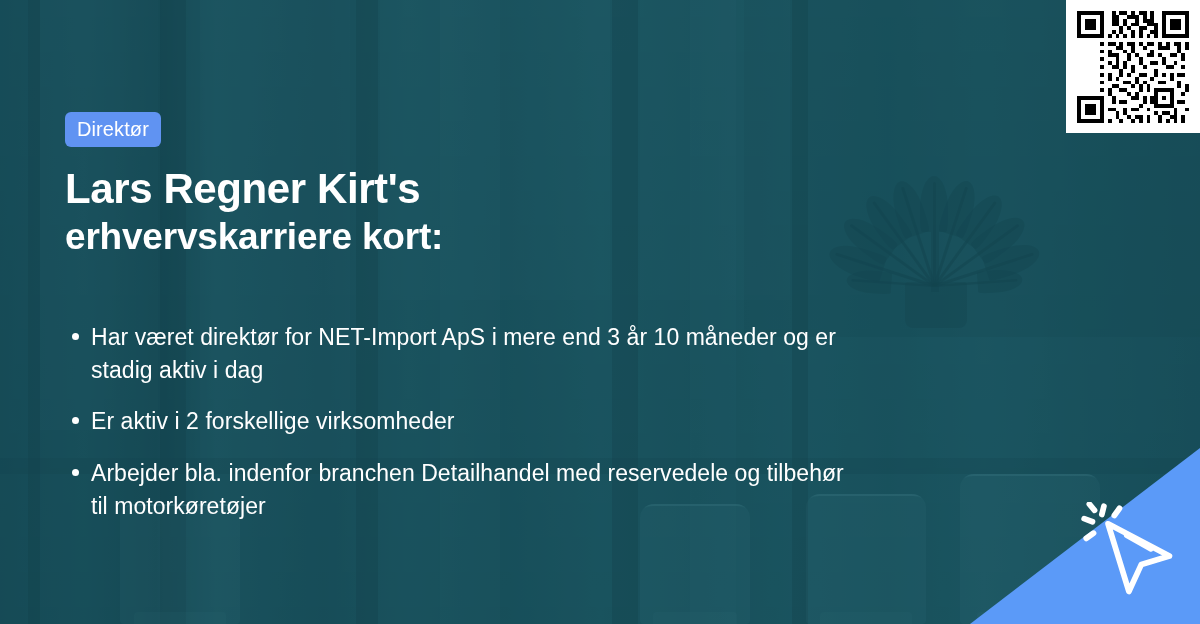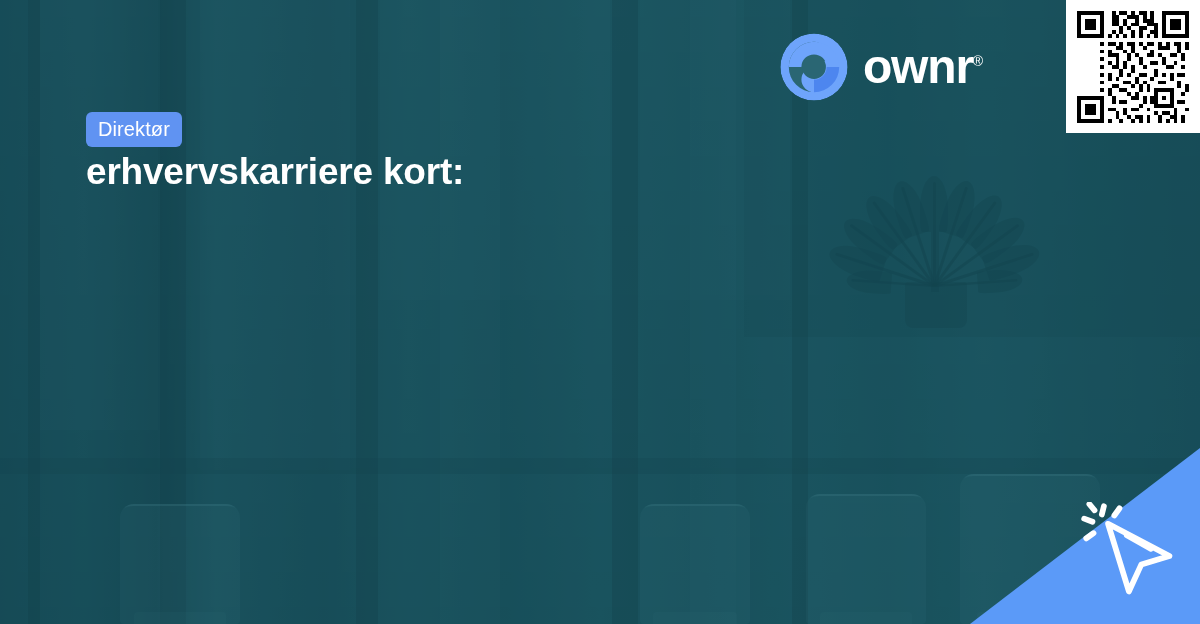--- a/index.html
+++ b/index.html
@@ -132,21 +132,21 @@
     line-height:1;
   }
   .logo-reg{
     font-size:14px;
     vertical-align:super;
     font-weight:400;
     letter-spacing:0;
   }
 
   
-  .content{ position:absolute; left:86px; top:112px; width:860px; }
+  .content{ position:absolute; left:65px; top:112px; width:860px; }
 
   .badge{
     display:inline-block;
     background:#6093f2;
     color:#ffffff;
     font-size:20px;
     line-height:1;
     padding:7px 12px 8px 12px;
     border-radius:6px;
     letter-spacing:.1px;
@@ -242,38 +242,20 @@
 
     <div class="chair" style="left:120px; width:120px; height:120px;"></div>
     <div class="chair" style="left:640px; width:110px; height:120px;"></div>
     <div class="chair" style="left:806px; width:120px; height:130px;"></div>
     <div class="chair" style="left:960px; width:140px; height:150px;"></div>
 
     <div class="tint"></div>
     <div class="tint2"></div>
   </div>
 
-  <div class="logo">
-    <svg class="logo-mark" viewBox="0 0 100 100">
-      <defs>
-        <clipPath id="circleClip">
-            <circle cx="50" cy="50" r="48"></circle>
-          </clipPath>
-      </defs>
-      <g clip-path="url(#circleClip)">
-        <circle cx="50" cy="50" r="48" fill="#6ea4fb"></circle>
-        <path d="M50 14 A36 36 0 0 0 50 86 A18 18 0 0 1 50 50 A18 18 0 0 0 50 14 Z" fill="#2a6673"></path>
-        <circle cx="50" cy="50" r="17" fill="#2a6673"></circle>
-        <path d="M50 14 A36 36 0 0 1 86 50 L68 50 A18 18 0 0 0 50 32 Z" fill="#6ea4fb"></path>
-        <path d="M50 86 A36 36 0 0 0 86 50 L68 50 A18 18 0 0 1 50 68 Z" fill="#4d86ef"></path>
-        <path d="M50 14 A36 36 0 0 0 14 50 L32 50 A18 18 0 0 1 50 32 Z" fill="#6ea4fb"></path>
-      </g>
-    </svg>
-    <div class="logo-text"><span>ownr</span><span class="logo-reg">®</span></div>
-  </div>
 
   <div class="qr-panel">
     <svg class="qr" viewBox="0 0 29 29" shape-rendering="crispEdges">
       <rect width="29" height="29" fill="#fff"></rect>
       <g fill="#000">
 
         <rect x="0" y="0" width="7" height="1"></rect>
           <rect x="0" y="6" width="7" height="1"></rect>
         <rect x="0" y="0" width="1" height="7"></rect>
           <rect x="6" y="0" width="1" height="7"></rect>
@@ -421,22 +403,28 @@
         <rect x="14" y="28" width="1" height="1"></rect>
           <rect x="16" y="28" width="1" height="1"></rect>
         <rect x="23" y="28" width="1" height="1"></rect>
           <rect x="25" y="28" width="1" height="1"></rect>
       </g>
     </svg>
   </div>
 
   <div class="content">
     <div class="badge">Direktør</div>
+    <h1 class="title">Lars Regner Kirt's</h1>
     <h2 class="subtitle">erhvervskarriere kort:</h2>
 
+    <ul class="bullets">
+      <li class="bullet">Har været direktør for NET-Import ApS i mere end 3 år 10 måneder og er stadig aktiv i dag</li>
+      <li class="bullet">Er aktiv i 2 forskellige virksomheder</li>
+      <li class="bullet">Arbejder bla. indenfor branchen Detailhandel med reservedele og tilbehør til motorkøretøjer</li>
+    </ul>
   </div>
 
   <div class="corner"></div>
   <svg class="cursor" viewBox="0 0 100 100" fill="none">
     <g stroke="#ffffff" stroke-width="5.5" stroke-linecap="round" stroke-linejoin="round">
       <path d="M27 21 L86 52 L59 60 L47 86 Z"></path>
       <path d="M45 32 L68 45"></path>
       <path d="M21 12 L23 4"></path>
       <path d="M12 19 L4 16"></path>
       <path d="M13 30 L6 35"></path>

